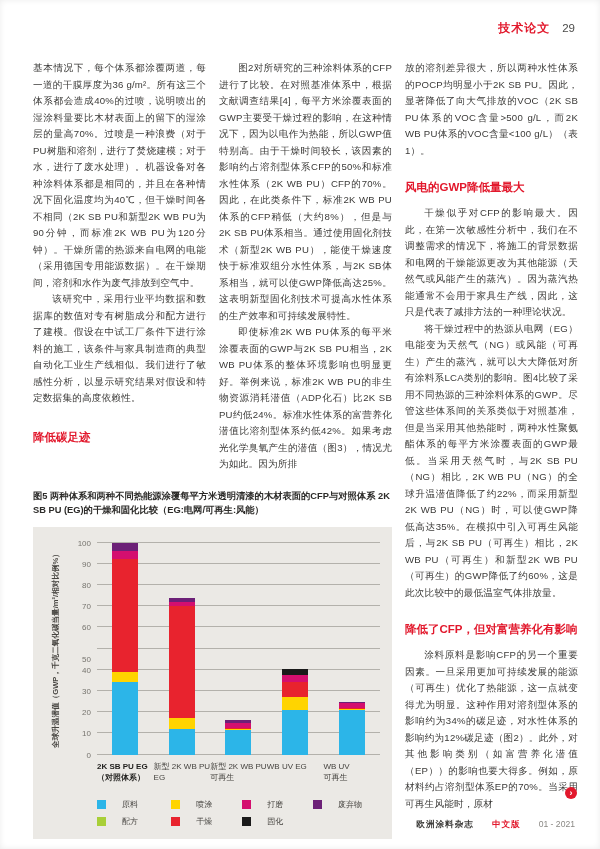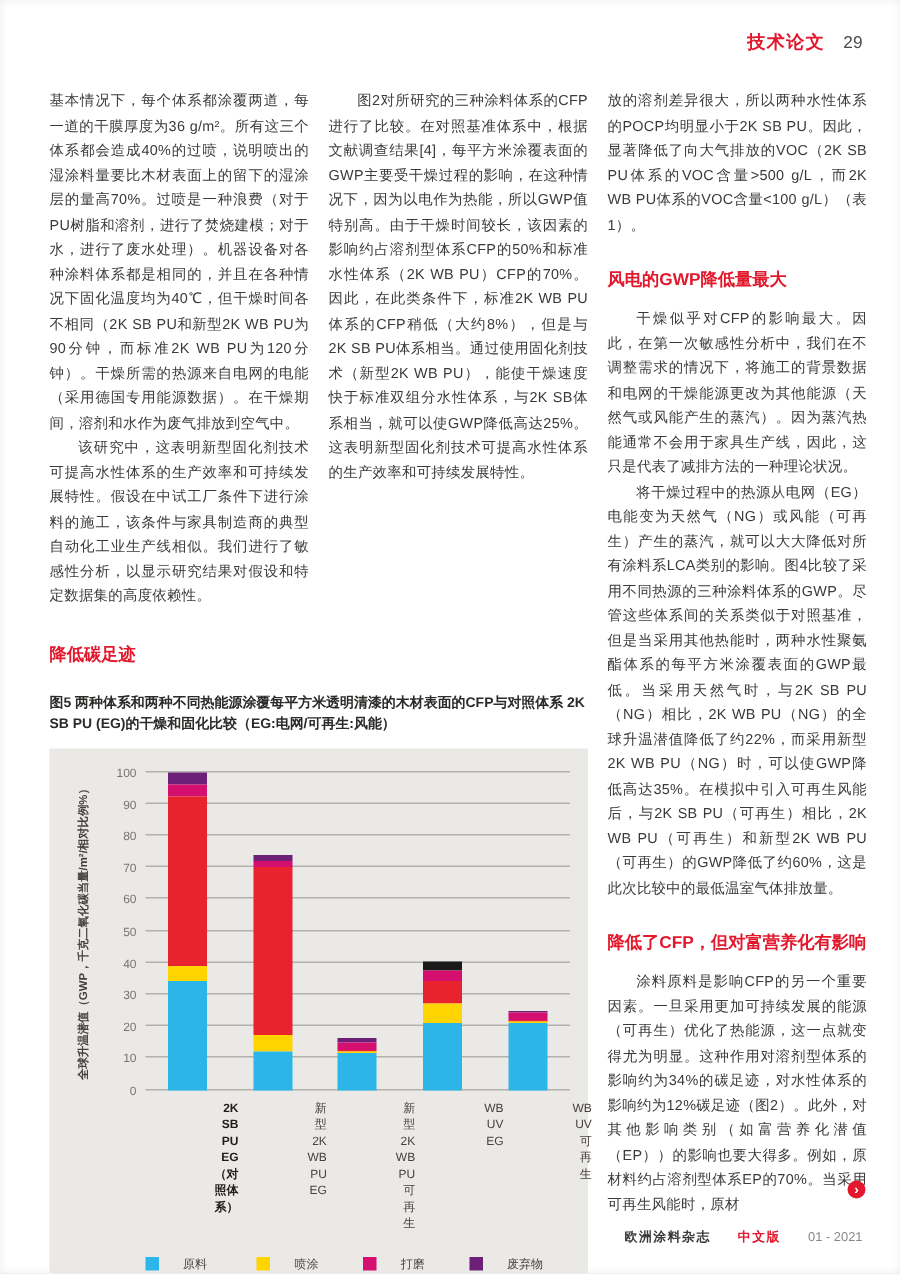--- a/index.html
+++ b/index.html
@@ -77,22 +77,22 @@
     display:flex;justify-content:space-around;align-items:flex-end;
   }
   .bar-slot{flex:1;display:flex;justify-content:center;align-items:flex-end;height:100%;}
   .bar{display:flex;flex-direction:column-reverse;width:26px;}
   .seg{width:100%;}
   .cats{
     margin-left:26px;margin-top:6px;
     display:flex;justify-content:space-around;
   }
   .cat{
-    flex:1;text-align:right;
-    font-size:8px;line-height:11px;color:#45433f;margin-left:46px;
+    flex:1;text-align:left;
+    font-size:8px;line-height:11px;color:#45433f;
   }
   .cat.bold{font-weight:bold;color:#1f1e1c;}
   .legend{
     margin-left:26px;margin-top:16px;
     display:grid;grid-template-columns:1.05fr 1fr 1fr 1fr;
     row-gap:6px;column-gap:4px;
   }
   .legend-item{display:flex;align-items:center;gap:16px;}
   .swatch{width:9px;height:9px;flex:none;}
   .legend-label{font-size:8px;color:#45433f;}
@@ -122,25 +122,26 @@
     <span class="htitle">技术论文</span>
     <span class="pageno">29</span>
   </div>
 
   <div class="content">
 
     <div class="leftwrap">
       <div class="twocols">
         <div class="col">
           <p class="body-p">基本情况下，每个体系都涂覆两道，每一道的干膜厚度为36 g/m²。所有这三个体系都会造成40%的过喷，说明喷出的湿涂料量要比木材表面上的留下的湿涂层的量高70%。过喷是一种浪费（对于PU树脂和溶剂，进行了焚烧建模；对于水，进行了废水处理）。机器设备对各种涂料体系都是相同的，并且在各种情况下固化温度均为40℃，但干燥时间各不相同（2K SB PU和新型2K WB PU为90分钟，而标准2K WB PU为120分钟）。干燥所需的热源来自电网的电能（采用德国专用能源数据）。在干燥期间，溶剂和水作为废气排放到空气中。</p>
-          <p class="body-p indent">该研究中，这表明新型固化剂技术可提高水性体系的生产效率和可持续发展特性。假设在中试工厂条件下进行涂料的施工，该条件与家具制造商的典型自动化工业生产线相似。我们进行了敏感性分析，以显示研究结果对假设和特定数据集的高度依赖性。</p>
+          <p class="body-p indent">该研究中，采用行业平均数据和数据库的数值对专有树脂成分和配方进行了建模。假设在中试工厂条件下进行涂料的施工，该条件与家具制造商的典型自动化工业生产线相似。我们进行了敏感性分析，以显示研究结果对假设和特定数据集的高度依赖性。</p>
           <h3 class="red-h">降低碳足迹</h3>
         </div>
         <div class="col">
           <p class="body-p indent">图2对所研究的三种涂料体系的CFP进行了比较。在对照基准体系中，根据文献调查结果[4]，每平方米涂覆表面的GWP主要受干燥过程的影响，在这种情况下，因为以电作为热能，所以GWP值特别高。由于干燥时间较长，该因素的影响约占溶剂型体系CFP的50%和标准水性体系（2K WB PU）CFP的70%。因此，在此类条件下，标准2K WB PU体系的CFP稍低（大约8%），但是与2K SB PU体系相当。通过使用固化剂技术（新型2K WB PU），能使干燥速度快于标准双组分水性体系，与2K SB体系相当，就可以使GWP降低高达25%。这表明新型固化剂技术可提高水性体系的生产效率和可持续发展特性。</p>
+          <p class="body-p indent">即使标准2K WB PU体系的每平米涂覆表面的GWP与2K SB PU相当，2K WB PU体系的整体环境影响也明显更好。举例来说，标准2K WB PU的非生物资源消耗潜值（ADP化石）比2K SB PU约低24%。标准水性体系的富营养化潜值比溶剂型体系约低42%。如果考虑光化学臭氧产生的潜值（图3），情况尤为如此。因为所排</p>
         </div>
       </div>
 
       <div class="fig-caption">图5 两种体系和两种不同热能源涂覆每平方米透明清漆的木材表面的CFP与对照体系 2K SB PU (EG)的干燥和固化比较（EG:电网/可再生:风能）</div>
 
       <div class="chart-box">
         <div class="chart-row">
           <div class="ycol">
             <div class="ylabel">全球升温潜值（GWP，千克二氧化碳当量/m²/相对比例%）</div>
           </div>
@@ -150,21 +151,21 @@
                 <div class="ytick" style="bottom: -5px;">0</div>
                 <div class="gridline" style="bottom: 21.2px;"></div>
                 <div class="ytick" style="bottom: 16.2px;">10</div>
                 <div class="gridline" style="bottom: 42.4px;"></div>
                 <div class="ytick" style="bottom: 37.4px;">20</div>
                 <div class="gridline" style="bottom: 63.6px;"></div>
                 <div class="ytick" style="bottom: 58.6px;">30</div>
                 <div class="gridline" style="bottom: 84.8px;"></div>
                 <div class="ytick" style="bottom: 79.8px;">40</div>
                 <div class="gridline" style="bottom: 106px;"></div>
-                <div class="ytick" style="bottom: 101px; text-align: right;">50</div>
+                <div class="ytick" style="bottom: 91px; text-align: right;">50</div>
                 <div class="gridline" style="bottom: 127.2px;"></div>
                 <div class="ytick" style="bottom: 122.2px;">60</div>
                 <div class="gridline" style="bottom: 148.4px;"></div>
                 <div class="ytick" style="bottom: 143.4px;">70</div>
                 <div class="gridline" style="bottom: 169.6px;"></div>
                 <div class="ytick" style="bottom: 164.6px;">80</div>
                 <div class="gridline" style="bottom: 190.8px;"></div>
                 <div class="ytick" style="bottom: 185.8px;">90</div>
                 <div class="gridline" style="bottom: 212px;"></div>
                 <div class="ytick" style="bottom: 207px;">100</div>

